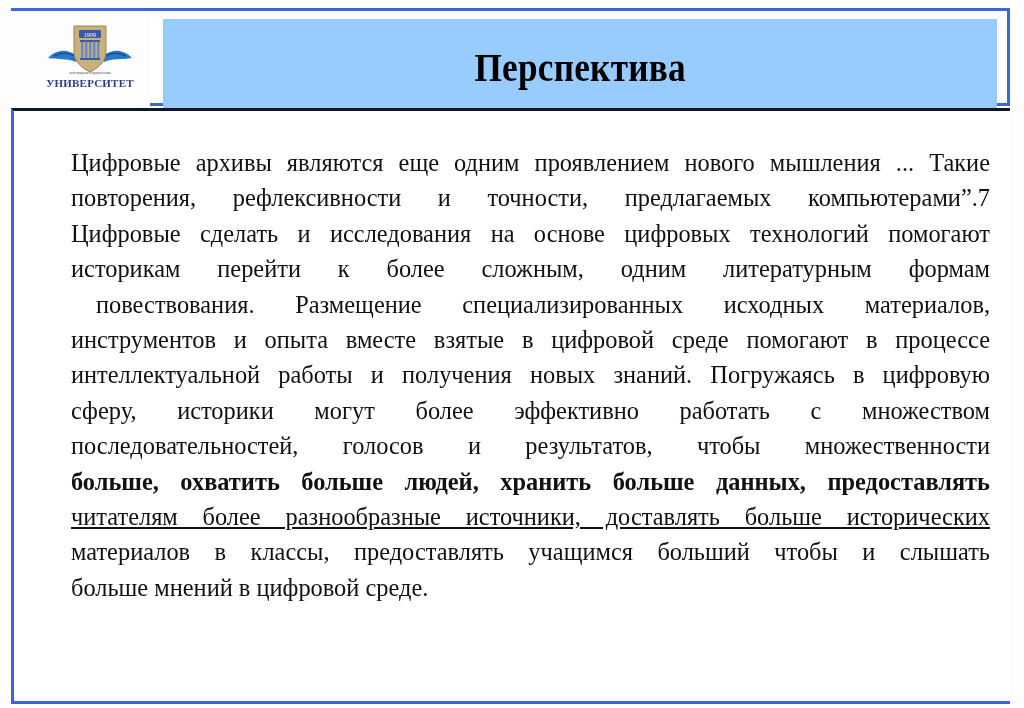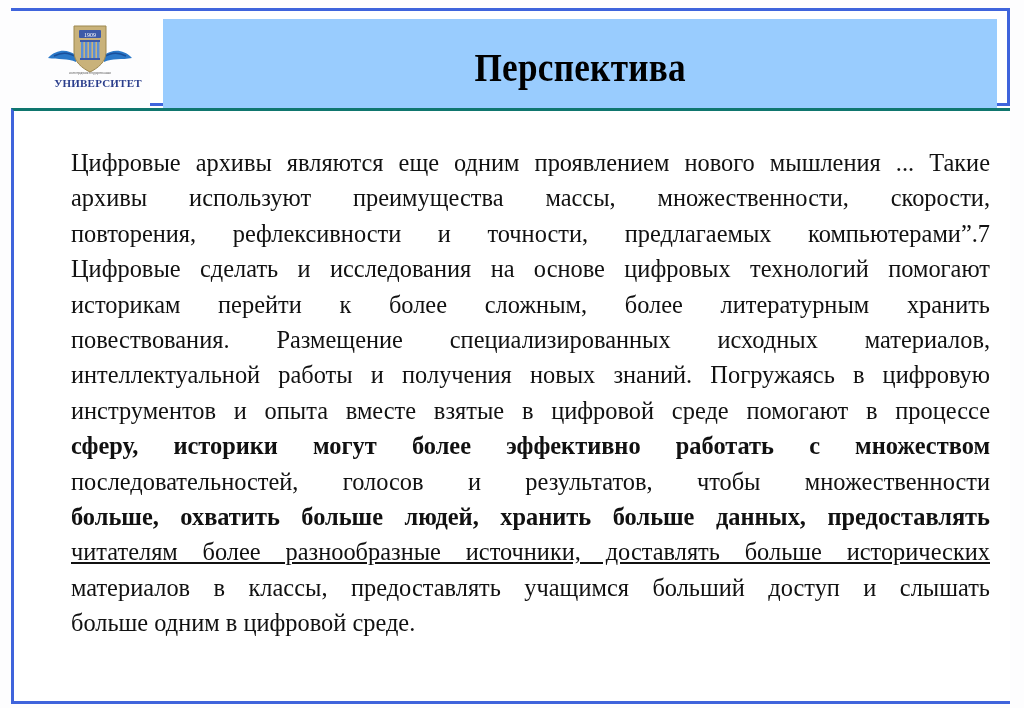--- a/index.html
+++ b/index.html
@@ -40,21 +40,21 @@
       width: 84px;
       height: 3px;
       font-size: 3px;
       color: #555;
       text-align: center;
       overflow: hidden;
       line-height: 3px;
     }
     .logo-caption {
       position: absolute;
-      left: 8px;
+      left: 0;
       top: 55px;
       width: 100px;
       text-align: center;
       font-family: "Liberation Serif", serif;
       font-size: 11px;
       letter-spacing: 0.2px;
       color: #2b3e8c;
       font-weight: bold;
     }
     .title-frame {
@@ -87,21 +87,21 @@
       letter-spacing: 0.3px;
       transform: scaleX(0.88);
     }
     .content-frame {
       position: absolute;
       left: 11px;
       top: 108px;
       width: 996px;
       height: 590px;
       border-left: 3px solid #3f64dc;
-      border-top: 3px solid #0f766e;
+      border-top: 3px solid #0f172a;
       border-bottom: 3px solid #3f64dc;
       background: #ffffff;
     }
     .body-text {
       position: absolute;
       left: 57px;
       top: 34px;
       width: 919px;
       font-family: "Liberation Serif", serif;
       font-size: 24.4px;
@@ -156,29 +156,28 @@
 
   <div class="title-frame">
     <div class="title-fill">
       <span class="title-text">Перспектива</span>
     </div>
   </div>
 
   <div class="content-frame">
     <div class="body-text">
       <span class="body-line" style="white-space: normal;">Цифровые архивы являются еще одним проявлением нового мышления ... Такие</span>
-      <span class="body-line" style="white-space: normal;">архивы используют преимущества массы, множественности, скорости,</span>
       <span class="body-line" style="white-space: normal;">повторения, рефлексивности и точности, предлагаемых компьютерами”.7</span>
       <span class="body-line" style="white-space: normal;">Цифровые сделать и исследования на основе цифровых технологий помогают</span>
-      <span class="body-line" style="white-space: normal;">историкам перейти к более сложным, более литературным хранить</span>
-      <span class="body-line" style="white-space: normal;">повествования. Размещение специализированных исходных материалов,</span>
+      <span class="body-line" style="white-space: normal;">историкам перейти к более сложным, одним литературным формам</span>
+      <span class="body-line" style="white-space: normal; margin-left: 25px;">повествования. Размещение специализированных исходных материалов,</span>
+      <span class="body-line" style="white-space: normal;">инструментов и опыта вместе взятые в цифровой среде помогают в процессе</span>
       <span class="body-line" style="white-space: normal;">интеллектуальной работы и получения новых знаний. Погружаясь в цифровую</span>
-      <span class="body-line" style="white-space: normal;">инструментов и опыта вместе взятые в цифровой среде помогают в процессе</span>
-      <span class="body-line" style="white-space: normal; font-weight: bold;">сферу, историки могут более эффективно работать с множеством</span>
+      <span class="body-line" style="white-space: normal;">сферу, историки могут более эффективно работать с множеством</span>
       <span class="body-line" style="white-space: normal;">последовательностей, голосов и результатов, чтобы множественности</span>
       <span class="body-line" style="white-space: normal; font-weight: bold;">больше, охватить больше людей, хранить больше данных, предоставлять</span>
       <span class="body-line" style="white-space: normal; text-decoration: underline;">читателям более разнообразные источники, доставлять больше исторических</span>
-      <span class="body-line" style="white-space: normal;">материалов в классы, предоставлять учащимся больший доступ и слышать</span>
-      <span class="body-line last">больше одним в цифровой среде.</span>
+      <span class="body-line" style="white-space: normal;">материалов в классы, предоставлять учащимся больший чтобы и слышать</span>
+      <span class="body-line last">больше мнений в цифровой среде.</span>
     </div>
   </div>
 
 </div>
 
 </body></html>

